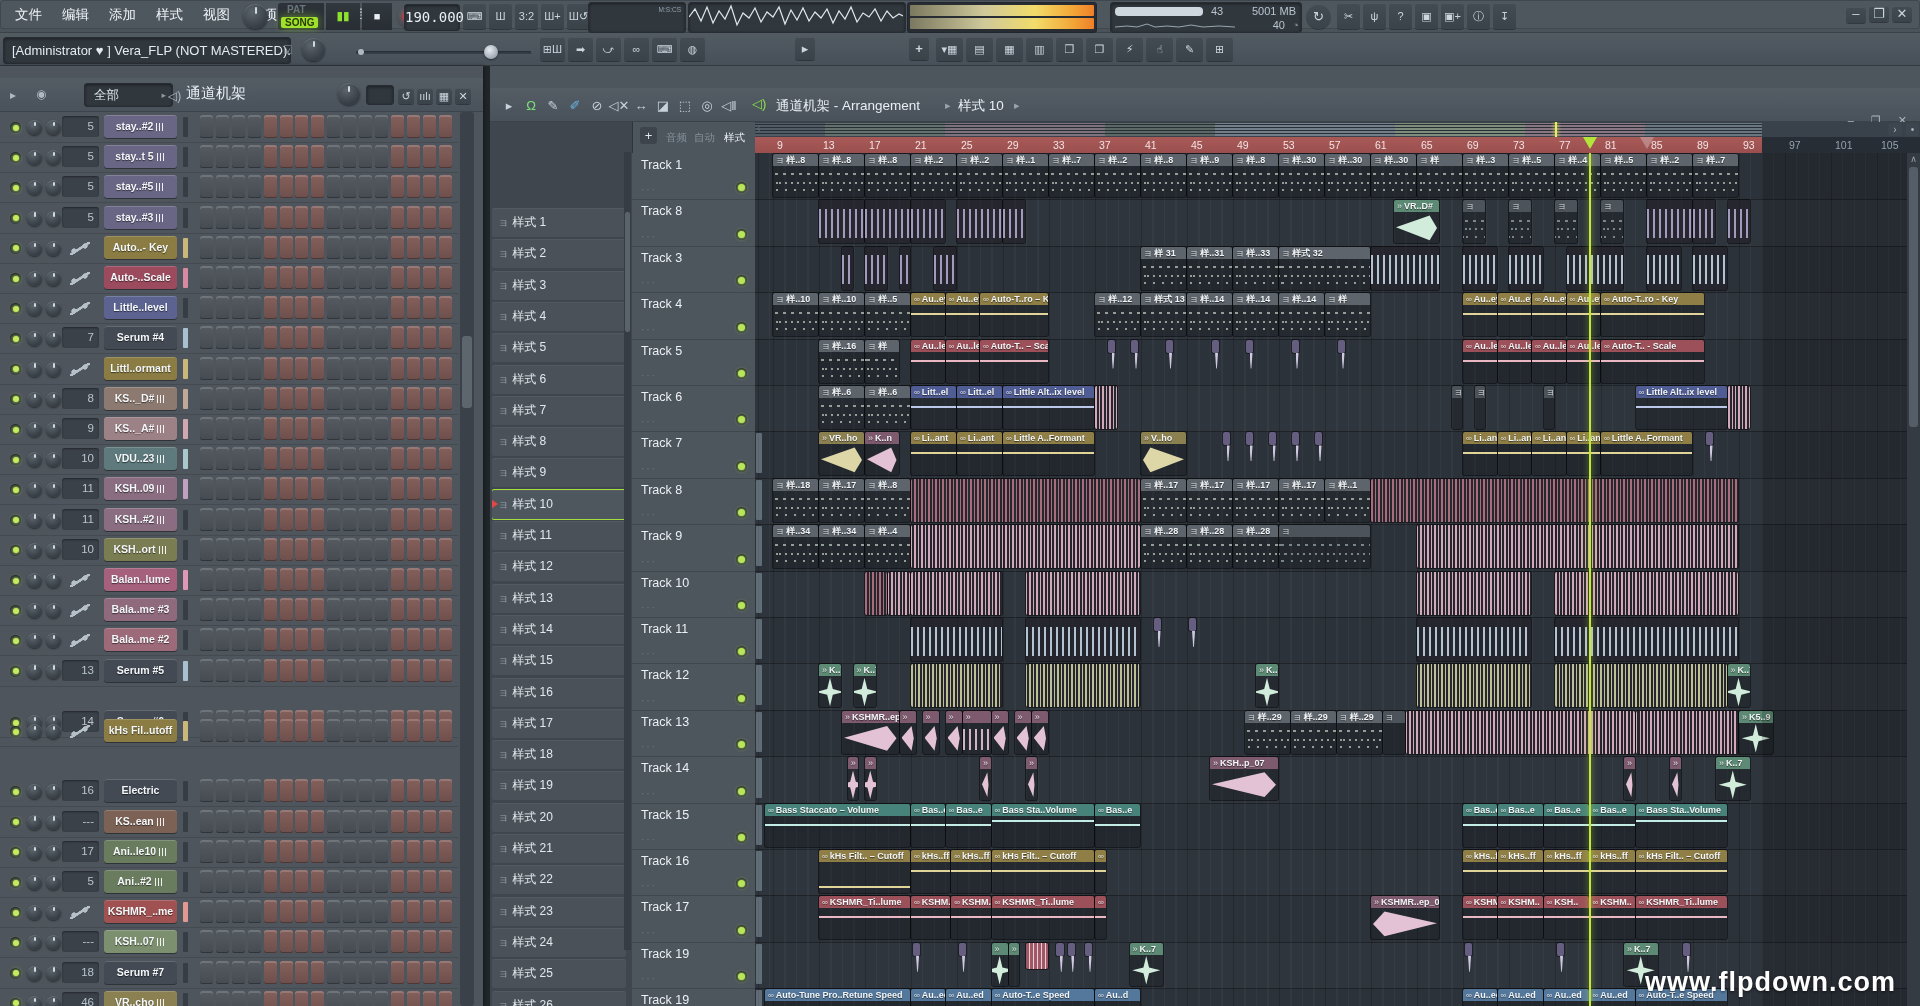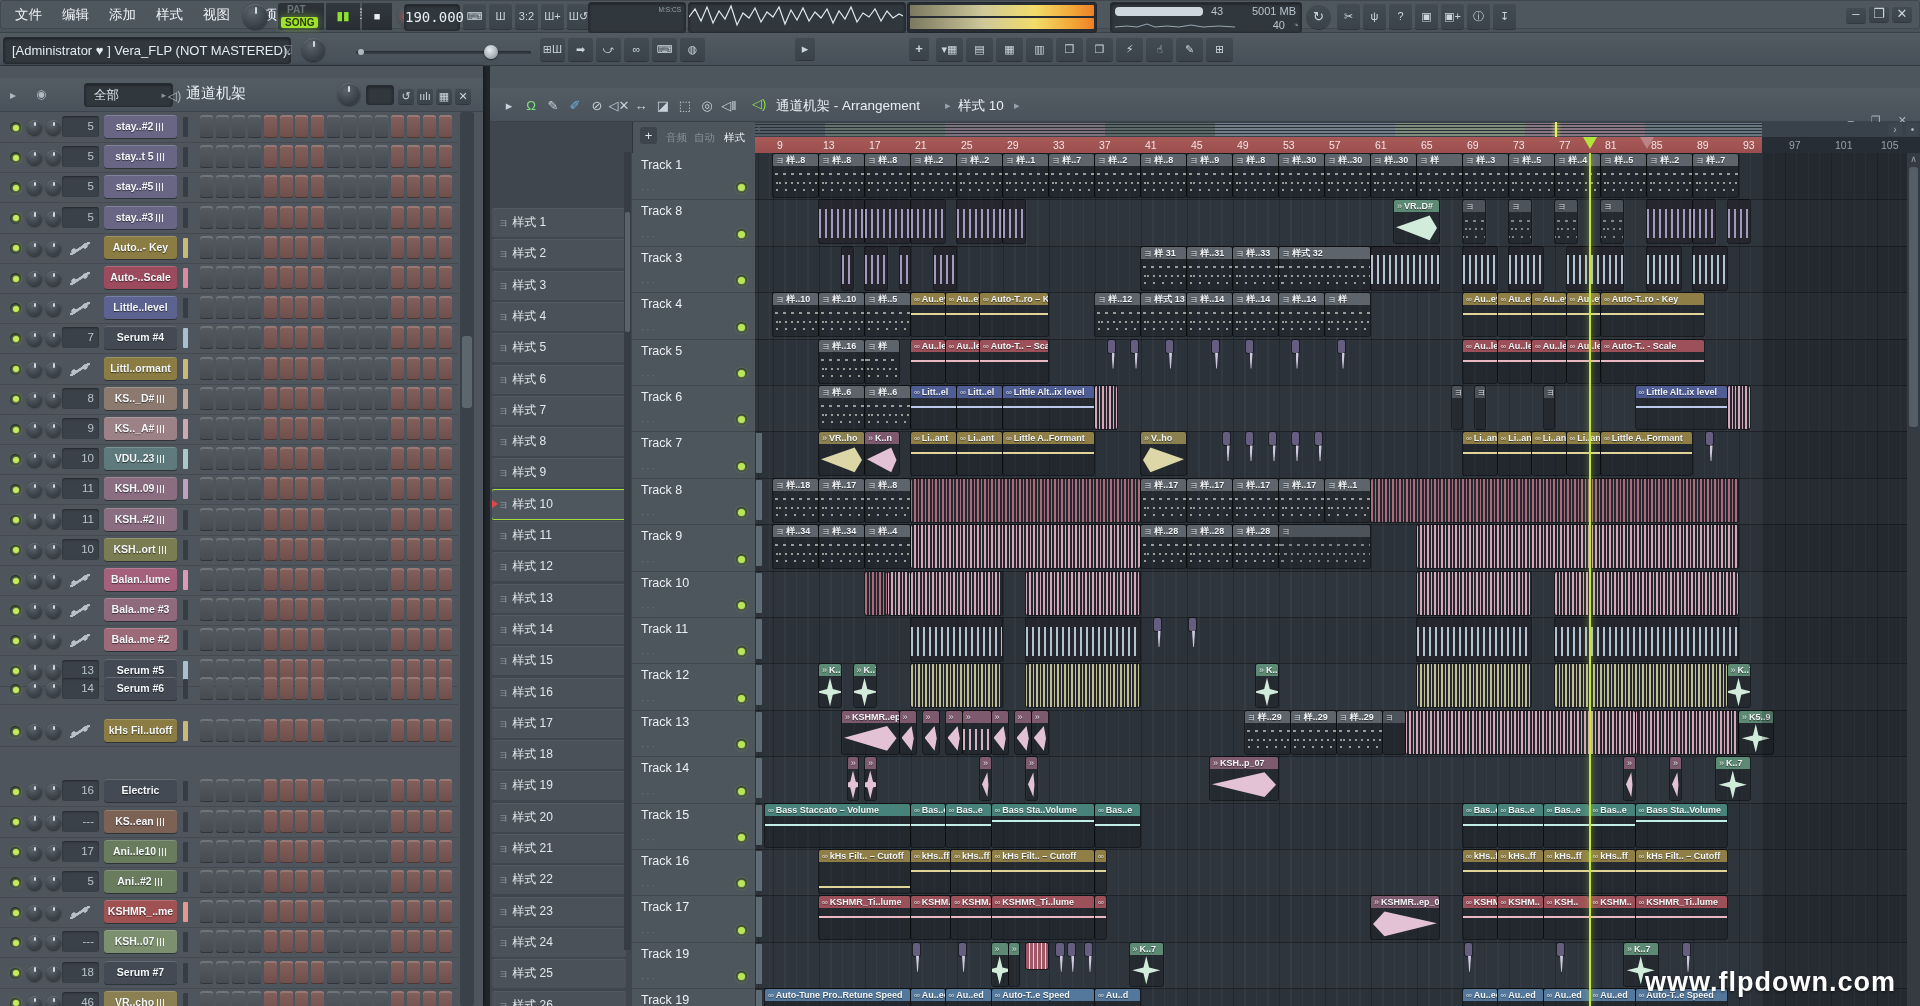--- a/index.html
+++ b/index.html
@@ -855,21 +855,21 @@
           <div class="cell g0" style="left: 127.2px;"></div>
           <div class="cell g0" style="left: 143.1px;"></div>
           <div class="cell g0" style="left: 159px;"></div>
           <div class="cell g0" style="left: 174.9px;"></div>
           <div class="cell g1" style="left: 190.8px;"></div>
           <div class="cell g1" style="left: 206.7px;"></div>
           <div class="cell g1" style="left: 222.6px;"></div>
           <div class="cell g1" style="left: 238.5px;"></div>
         </div>
       </div>
-      <div class="chrow" style="top: 562px;">
+      <div class="chrow" style="top: 595px;">
         <div class="led">
           <i></i>
         </div>
         <div class="chknob knob" style="left: 27px;">
           <i></i>
         </div>
         <div class="chknob knob" style="left: 46px;">
           <i></i>
         </div>
         <div class="numbox">14</div>

